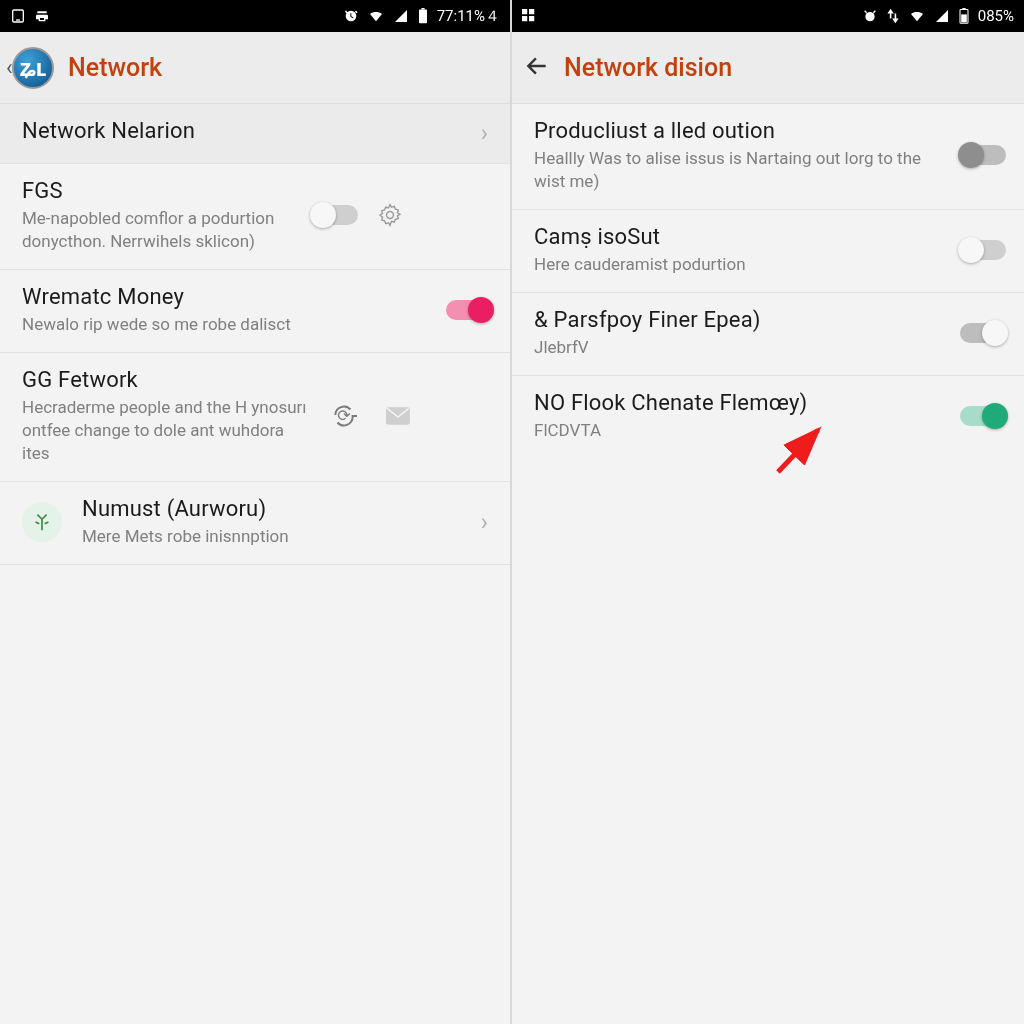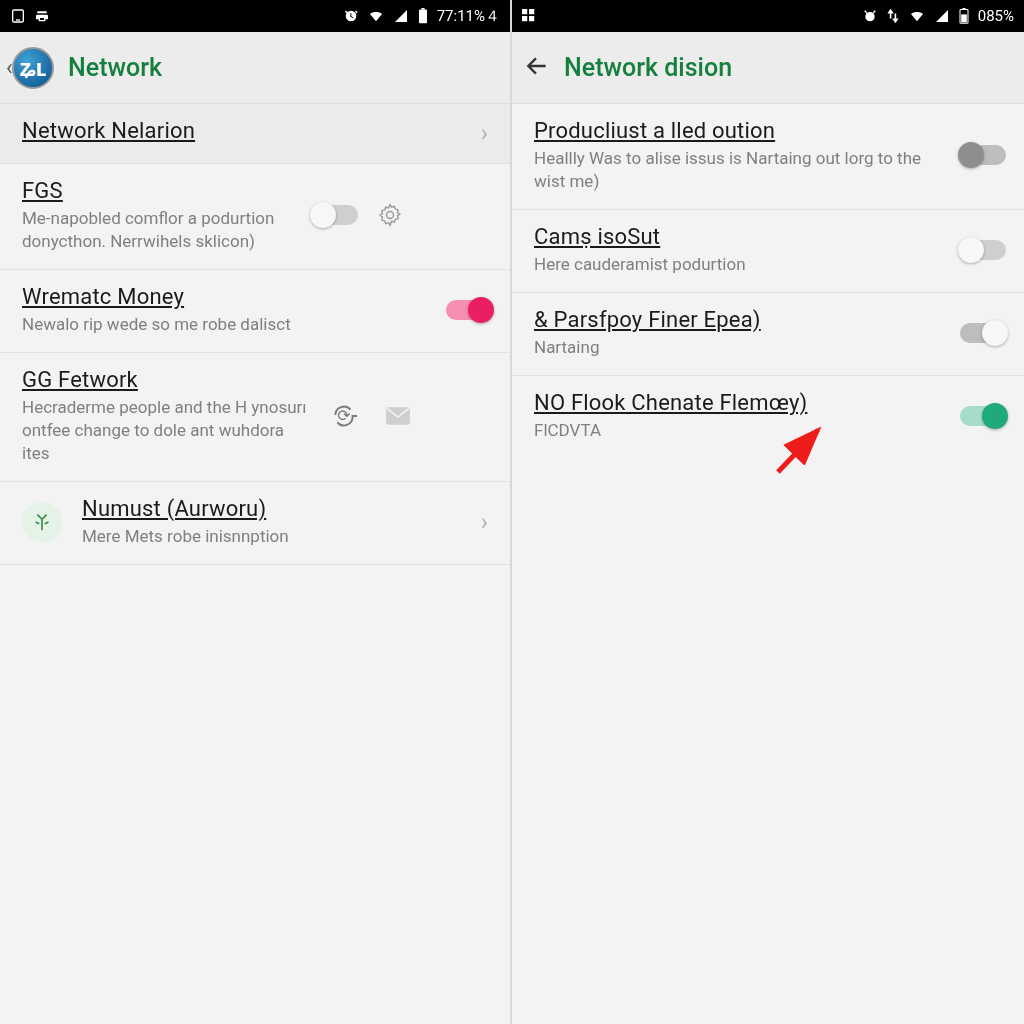--- a/index.html
+++ b/index.html
@@ -36,21 +36,21 @@
     height: 72px;
     background: #ececec;
     display: flex;
     align-items: center;
     padding: 0 12px;
     gap: 14px;
     border-bottom: 1px solid #ddd;
   }
   .appbar-title {
     font-size: 25px;
-    color: #15803d;
+    color: #c2410c;
     font-weight: 500;
   }
   .back-arrow { width: 26px; height: 26px; }
   .app-logo {
     width: 42px; height: 42px; border-radius: 50%;
     background: radial-gradient(circle at 35% 30%, #3fa1d8, #0a4e87);
     border: 2px solid #999;
     display: flex; align-items: center; justify-content: center;
     color: #fff; font-weight: 700; font-size: 24px;
   }
@@ -65,21 +65,20 @@
     position: relative;
   }
   .row.highlight { background: #ebebeb; }
   .row .texts { flex: 1 1 auto; min-width: 0; }
   .row .title {
     font-size: 22px;
     color: #1b1b1b;
     font-weight: 400;
     margin-bottom: 4px;
     letter-spacing: 0.2px;
-    text-decoration: underline;
   }
   .row .sub {
     font-size: 17px;
     color: #808080;
     line-height: 1.35;
   }
   .chev-right {
     color: #b0b0b0; font-size: 24px; padding: 0 4px;
   }
   .toggle {
@@ -314,21 +313,21 @@
         <div class="sub">Here cauderamist podurtion</div>
       </div>
       <div class="toggle">
           <div class="knob"></div>
         </div>
     </div>
 
     <div class="row">
       <div class="texts">
         <div class="title">&amp; Parsfpoy Finer Epea)</div>
-        <div class="sub">Nartaing</div>
+        <div class="sub">JlebrfV</div>
       </div>
       <div class="toggle on-grey">
           <div class="knob"></div>
         </div>
     </div>
 
     <div class="row" style="border-bottom:none">
       <div class="texts">
         <div class="title">NO Flook Chenate Flemœy)</div>
         <div class="sub">FlCDVTA</div>

